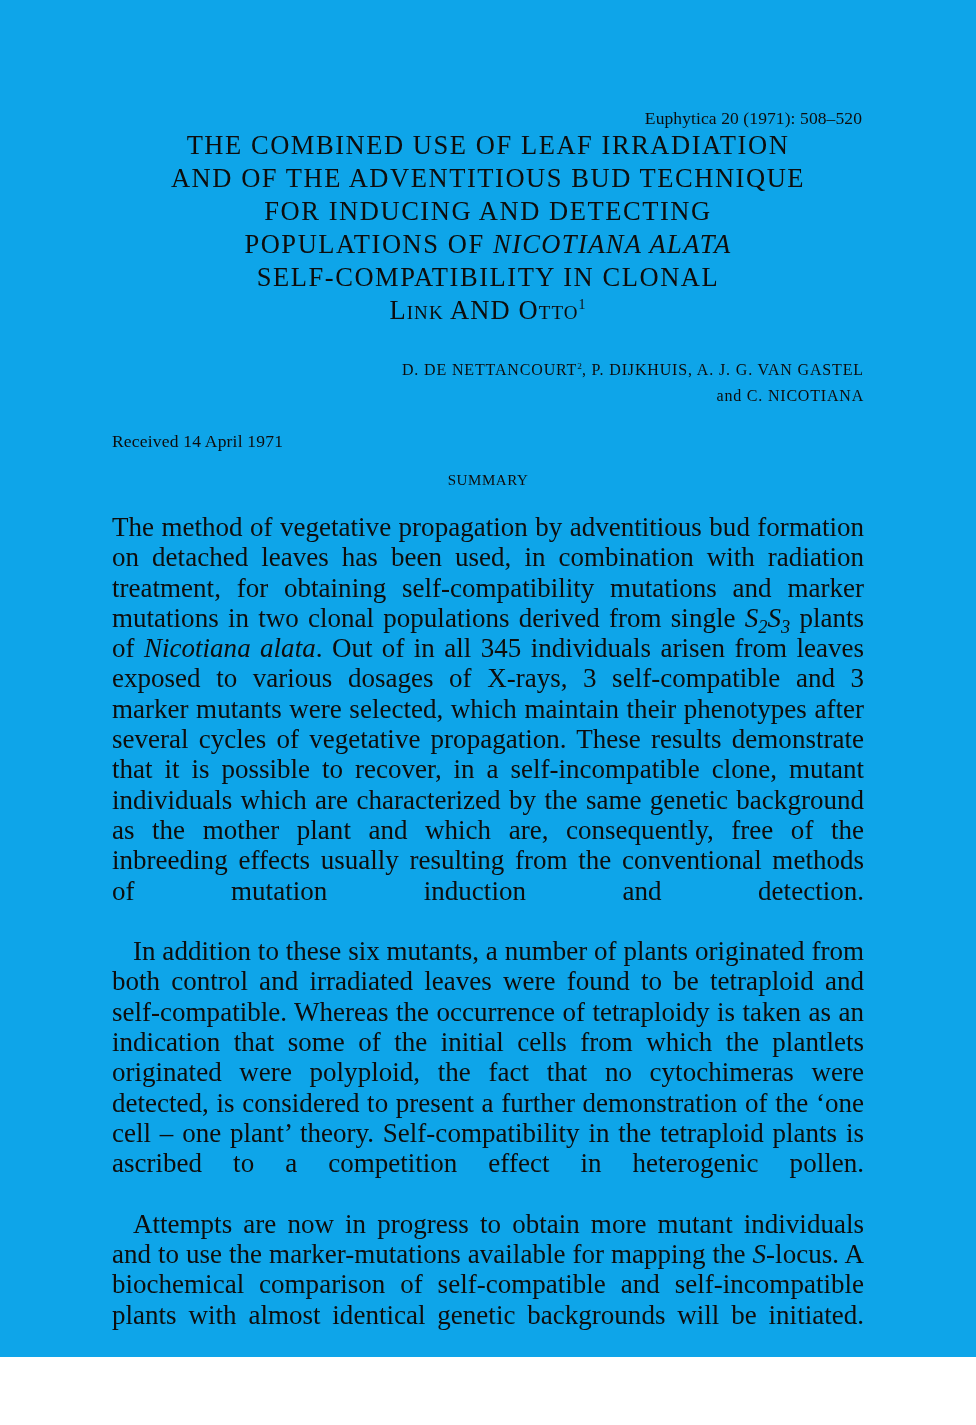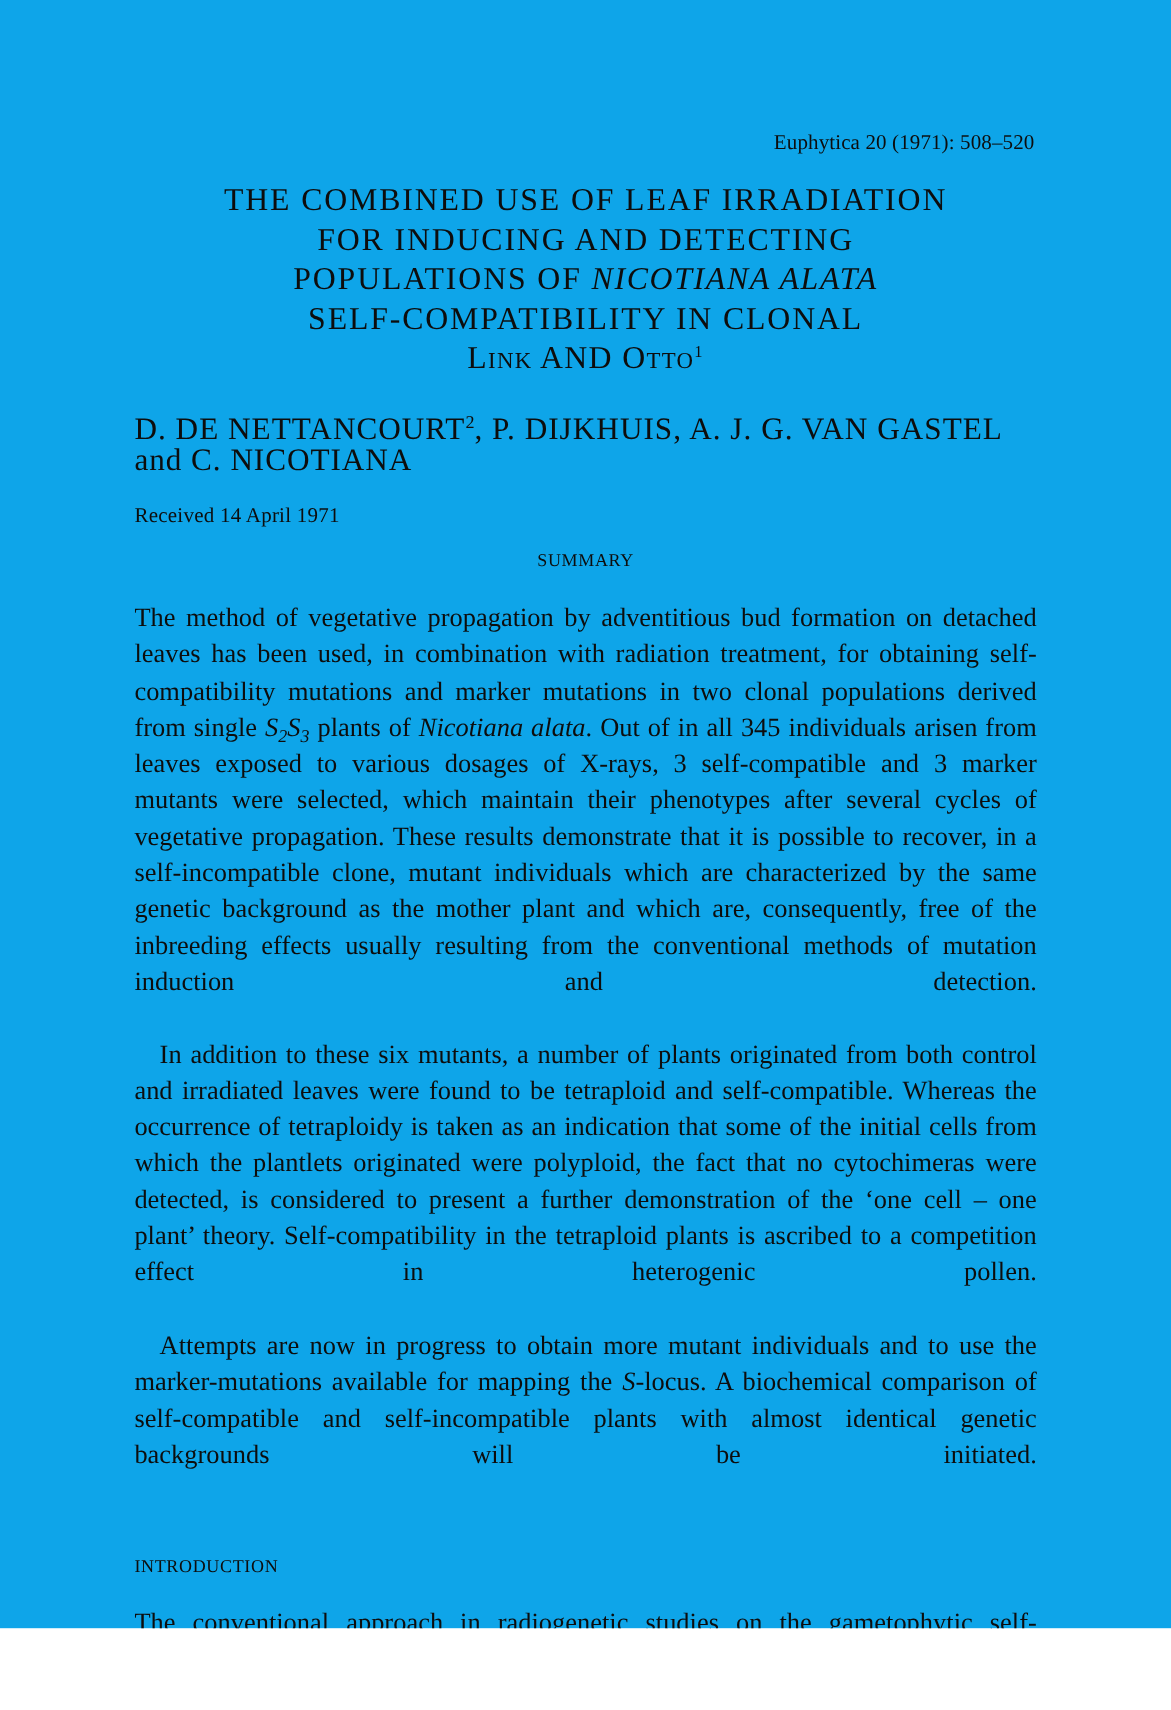--- a/index.html
+++ b/index.html
@@ -34,21 +34,20 @@
     margin-top: 108px;
     text-align: right;
     font-size: 17.5px;
     letter-spacing: 0.1px;
     line-height: 1.2;
     padding-right: 2px;
   }
 
   
   .title-block {
-    margin-top: 21px;
     text-align: center;
   }
   .title-line {
     font-size: 26.5px;
     letter-spacing: 1.55px;
     line-height: 33px;
     white-space: nowrap;
   }
   .title-line .ital {
     font-style: italic;
@@ -62,22 +61,22 @@
   .title-line.smallcaps sup {
     font-size: 0.52em;
     font-variant: normal;
     vertical-align: super;
     line-height: 0;
   }
 
   
   .authors {
     margin-top: 30px;
-    text-align: left;
-    font-size: 26px;
+    text-align: right;
+    font-size: 16px;
     letter-spacing: 0.85px;
     line-height: 26px;
   }
   .authors sup {
     font-size: 0.58em;
     vertical-align: super;
     line-height: 0;
     letter-spacing: 0;
   }
   .authors .line2 {
@@ -111,21 +110,21 @@
     margin-top: 18px;
   }
   .section-head.left {
     text-align: left;
     margin-top: 0;
   }
 
   
   .body-text {
     margin-top: 22px;
-    font-size: 22px;
+    font-size: 27px;
     line-height: 30.3px;
     text-align: justify;
     text-justify: inter-word;
     letter-spacing: 0.02px;
   }
   .body-text p {
     margin: 0;
     text-indent: 0;
   }
   .body-text p + p {
@@ -153,20 +152,21 @@
 </head>
 <body>
 
 <div class="page">
   <div class="content">
 
     <div class="journal-ref">Euphytica 20 (1971): 508–520</div>
 
     <div class="title-block">
       <div class="title-line">THE COMBINED USE OF LEAF IRRADIATION</div>
+      <div class="title-line">AND OF THE ADVENTITIOUS BUD TECHNIQUE</div>
       <div class="title-line">FOR INDUCING AND DETECTING</div>
       <div class="title-line"><span>POPULATIONS OF </span><span class="ital">NICOTIANA ALATA</span></div>
       <div class="title-line">SELF-COMPATIBILITY IN CLONAL</div>
       <div class="title-line smallcaps"><span>Link AND Otto</span><sup>1</sup></div>
     </div>
 
     <div class="authors">
       <div><span>D. DE NETTANCOURT</span><sup>2</sup><span>, P. DIJKHUIS, A. J. G. VAN GASTEL</span></div>
       <div class="line2">and C. NICOTIANA</div>
     </div>

